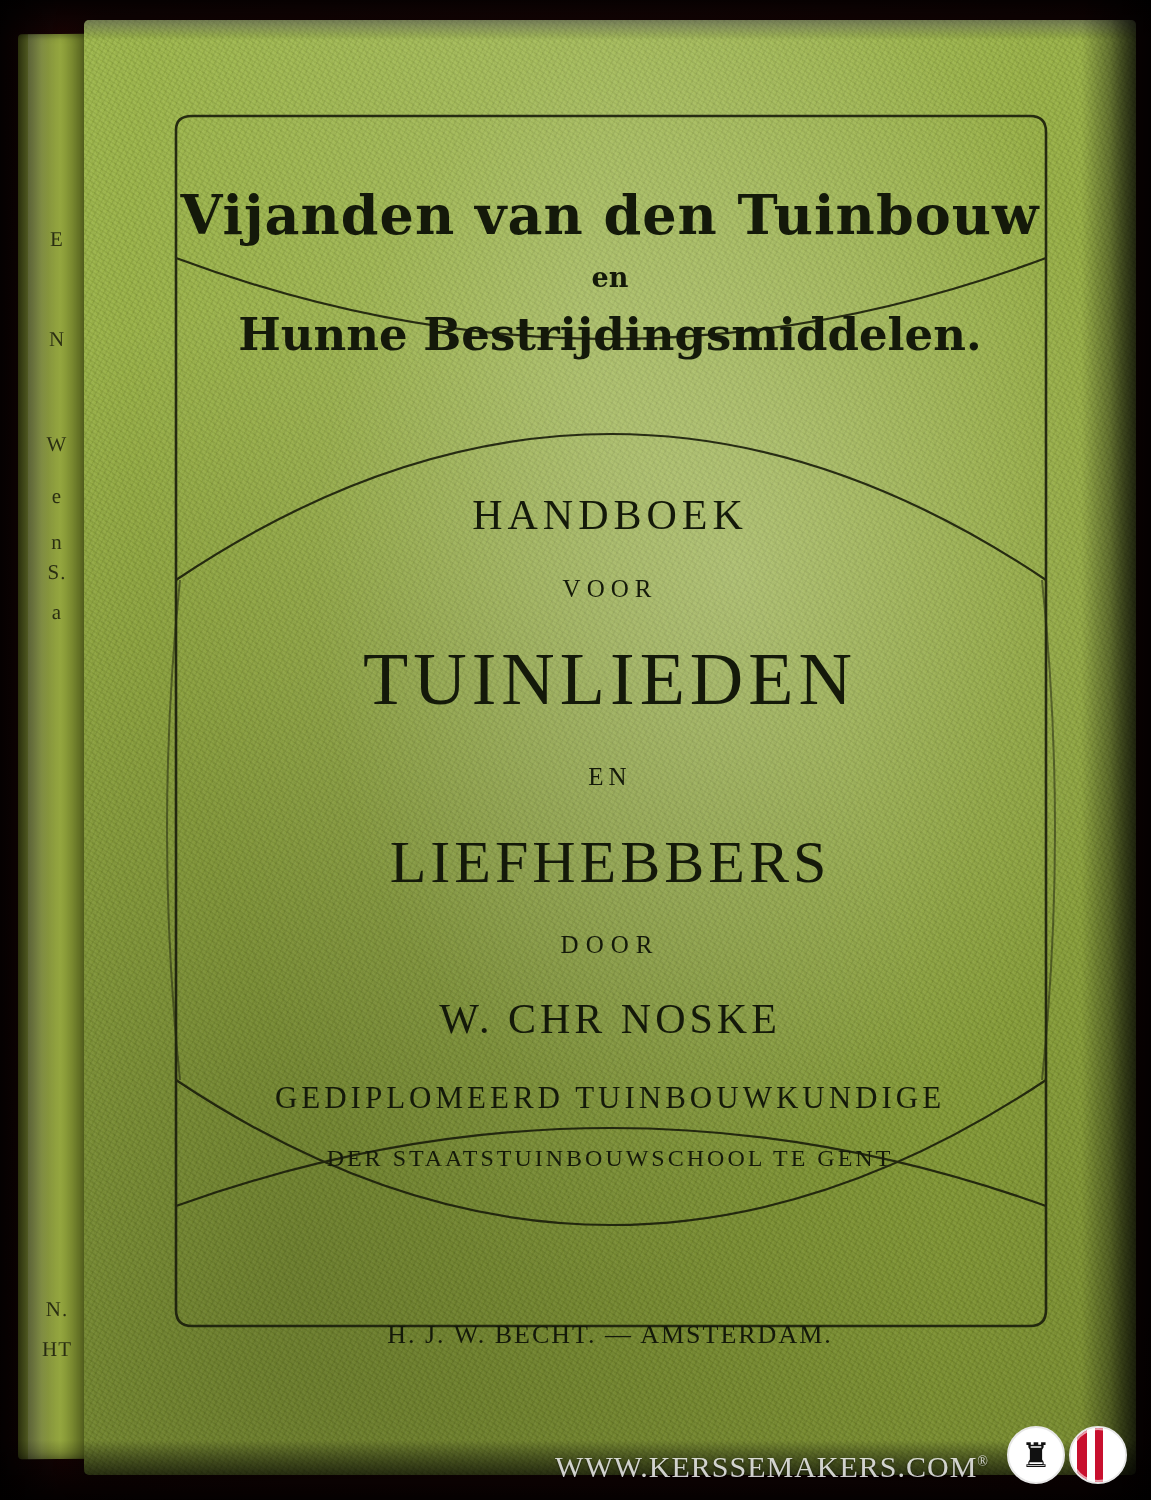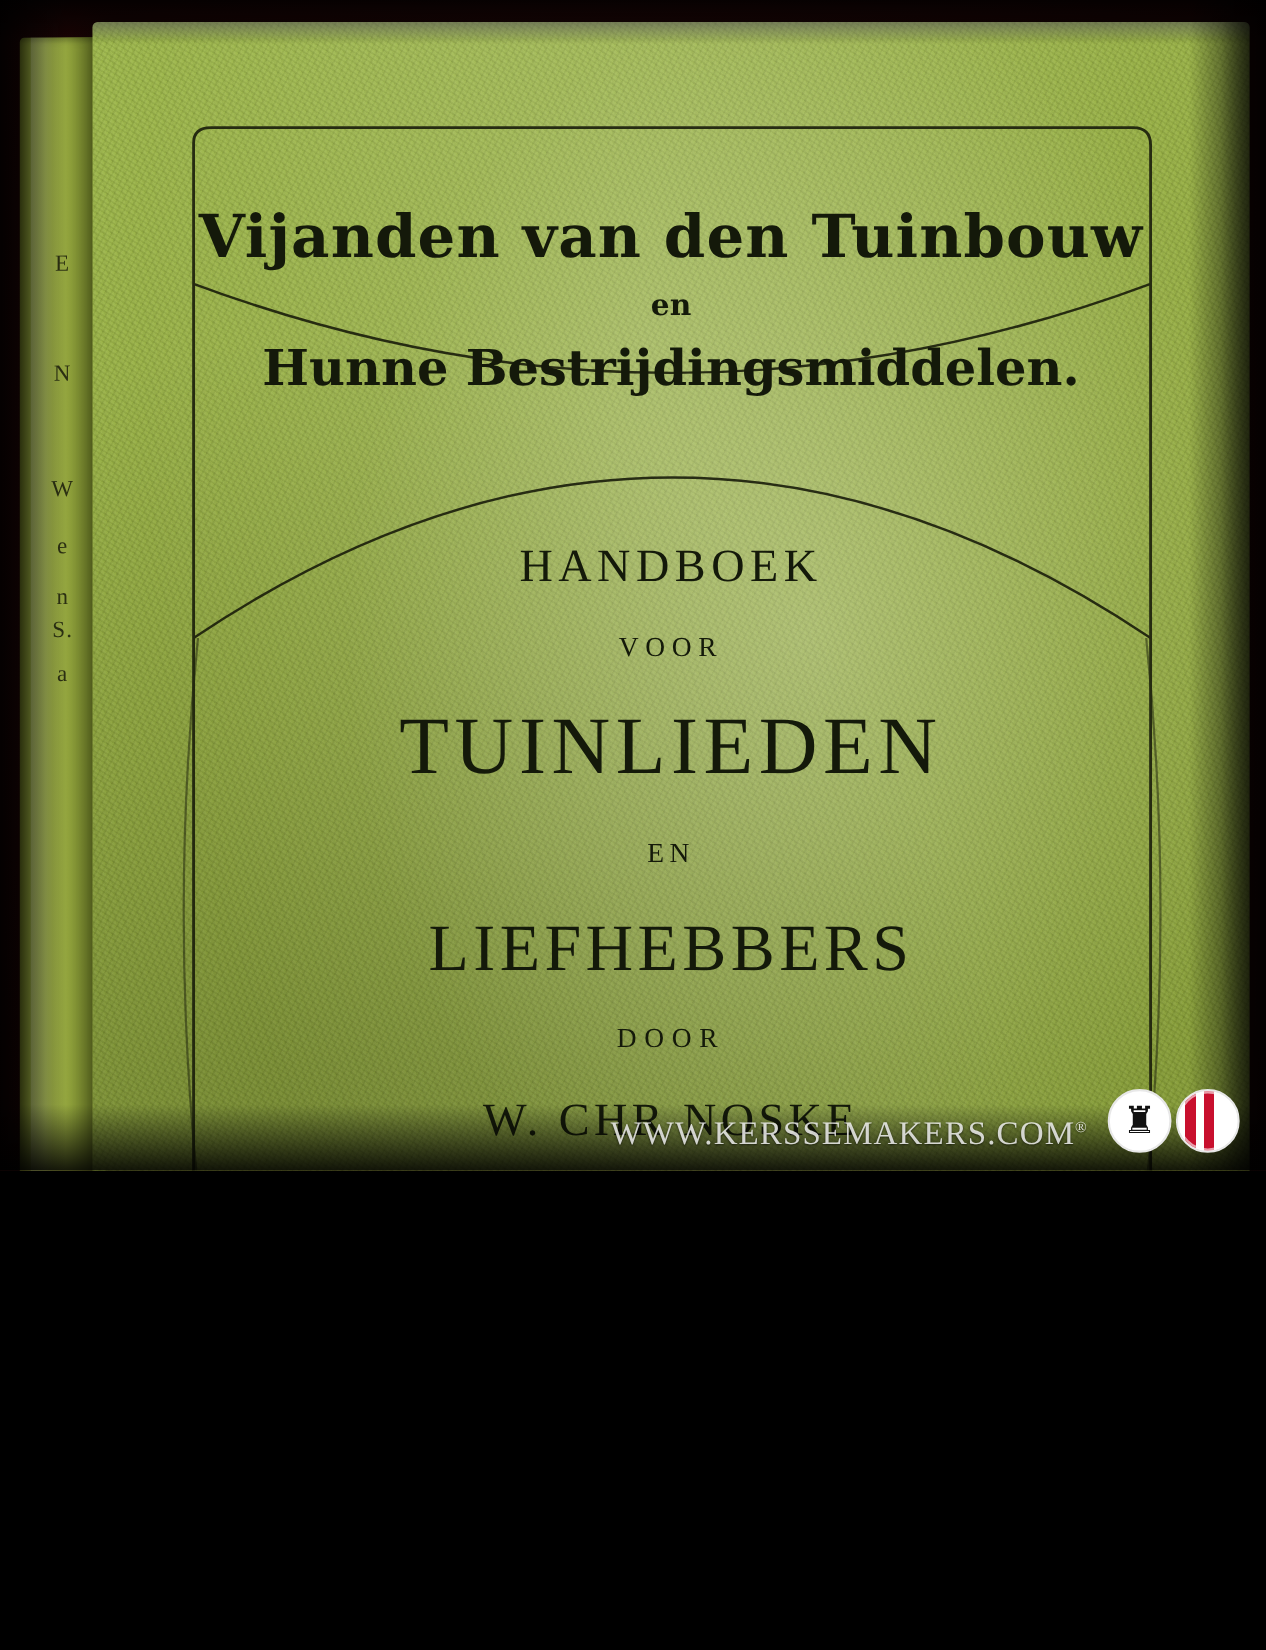--- a/index.html
+++ b/index.html
@@ -10,21 +10,21 @@
   body {
     width: 1151px;
     height: 1500px;
     overflow: hidden;
     font-family: "Liberation Serif", serif;
   }
 
   #stage {
     position: relative;
     width: 1151px;
-    height: 1064px;
+    height: 1500px;
     background: #2a0a0a;
     overflow: hidden;
   }
 
   
   .backdrop {
     position: absolute;
     inset: 0;
     background:
       radial-gradient(ellipse at 50% 45%, #3a1010 0%, #240707 55%, #160303 100%);

